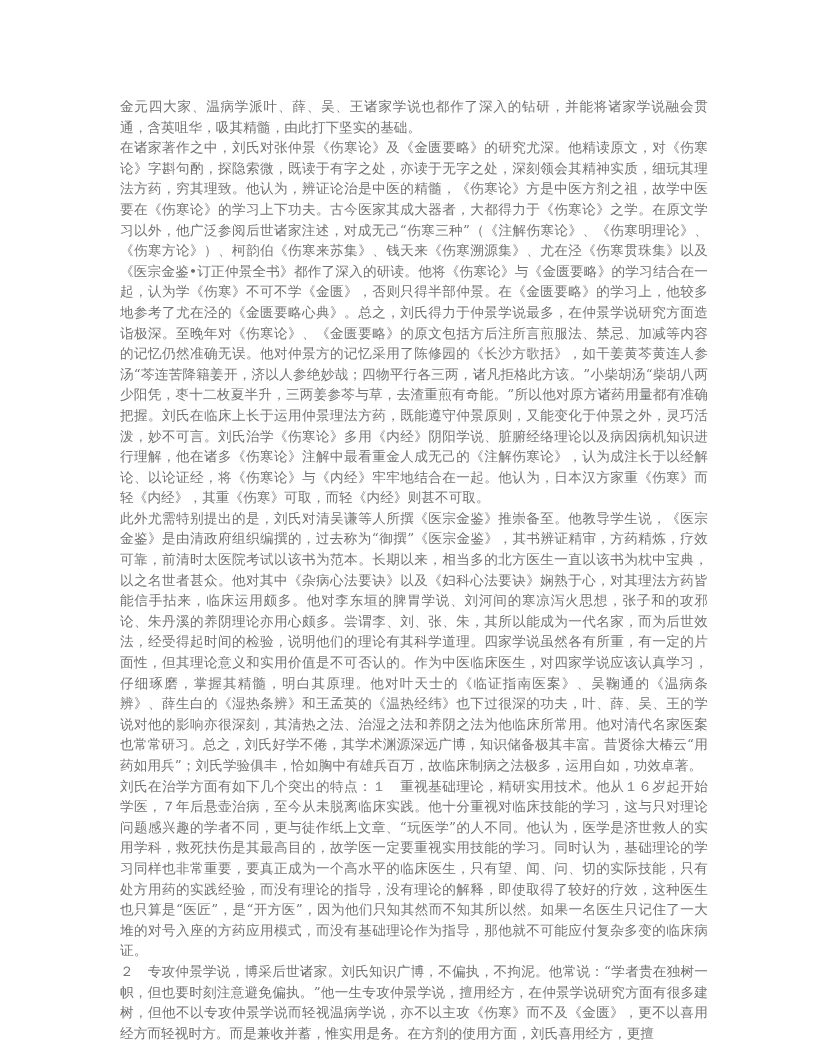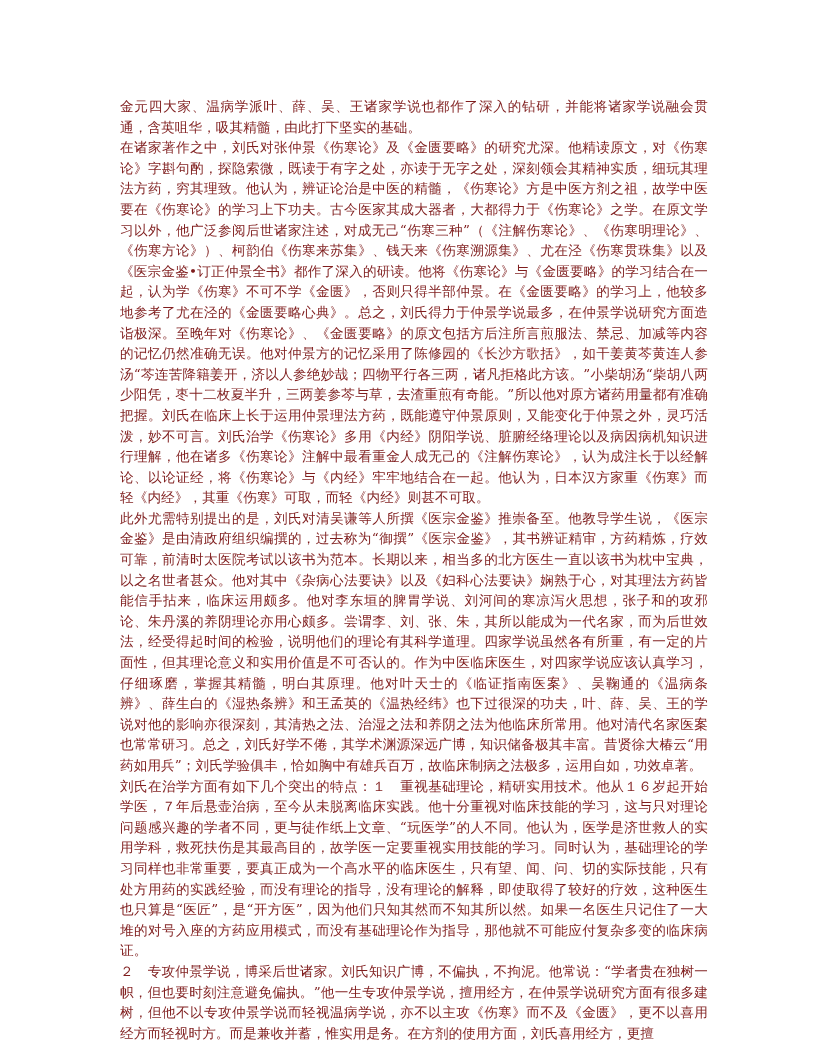--- a/index.html
+++ b/index.html
@@ -5,21 +5,21 @@
     html, body { margin: 0; padding: 0; background: #ffffff; }
     body { width: 816px; height: 1056px; position: relative; overflow: hidden; }
     .page {
       position: absolute;
       left: 120px;
       top: 96px;
       width: 588px;
       font-family: "DejaVu Serif", "Liberation Serif", serif;
       font-size: 13.6px;
       line-height: 20.6px;
-      color: #7f1d1d;
+      color: #737373;
       text-align: justify;
       letter-spacing: 0.1px;
     }
     .para { margin: 0; padding: 0; }
   </style>
 </head>
 <body>
 
 <div class="page">
   <p class="para">金元四大家、温病学派叶、薛、吴、王诸家学说也都作了深入的钻研，并能将诸家学说融会贯通，含英咀华，吸其精髓，由此打下坚实的基础。</p>

